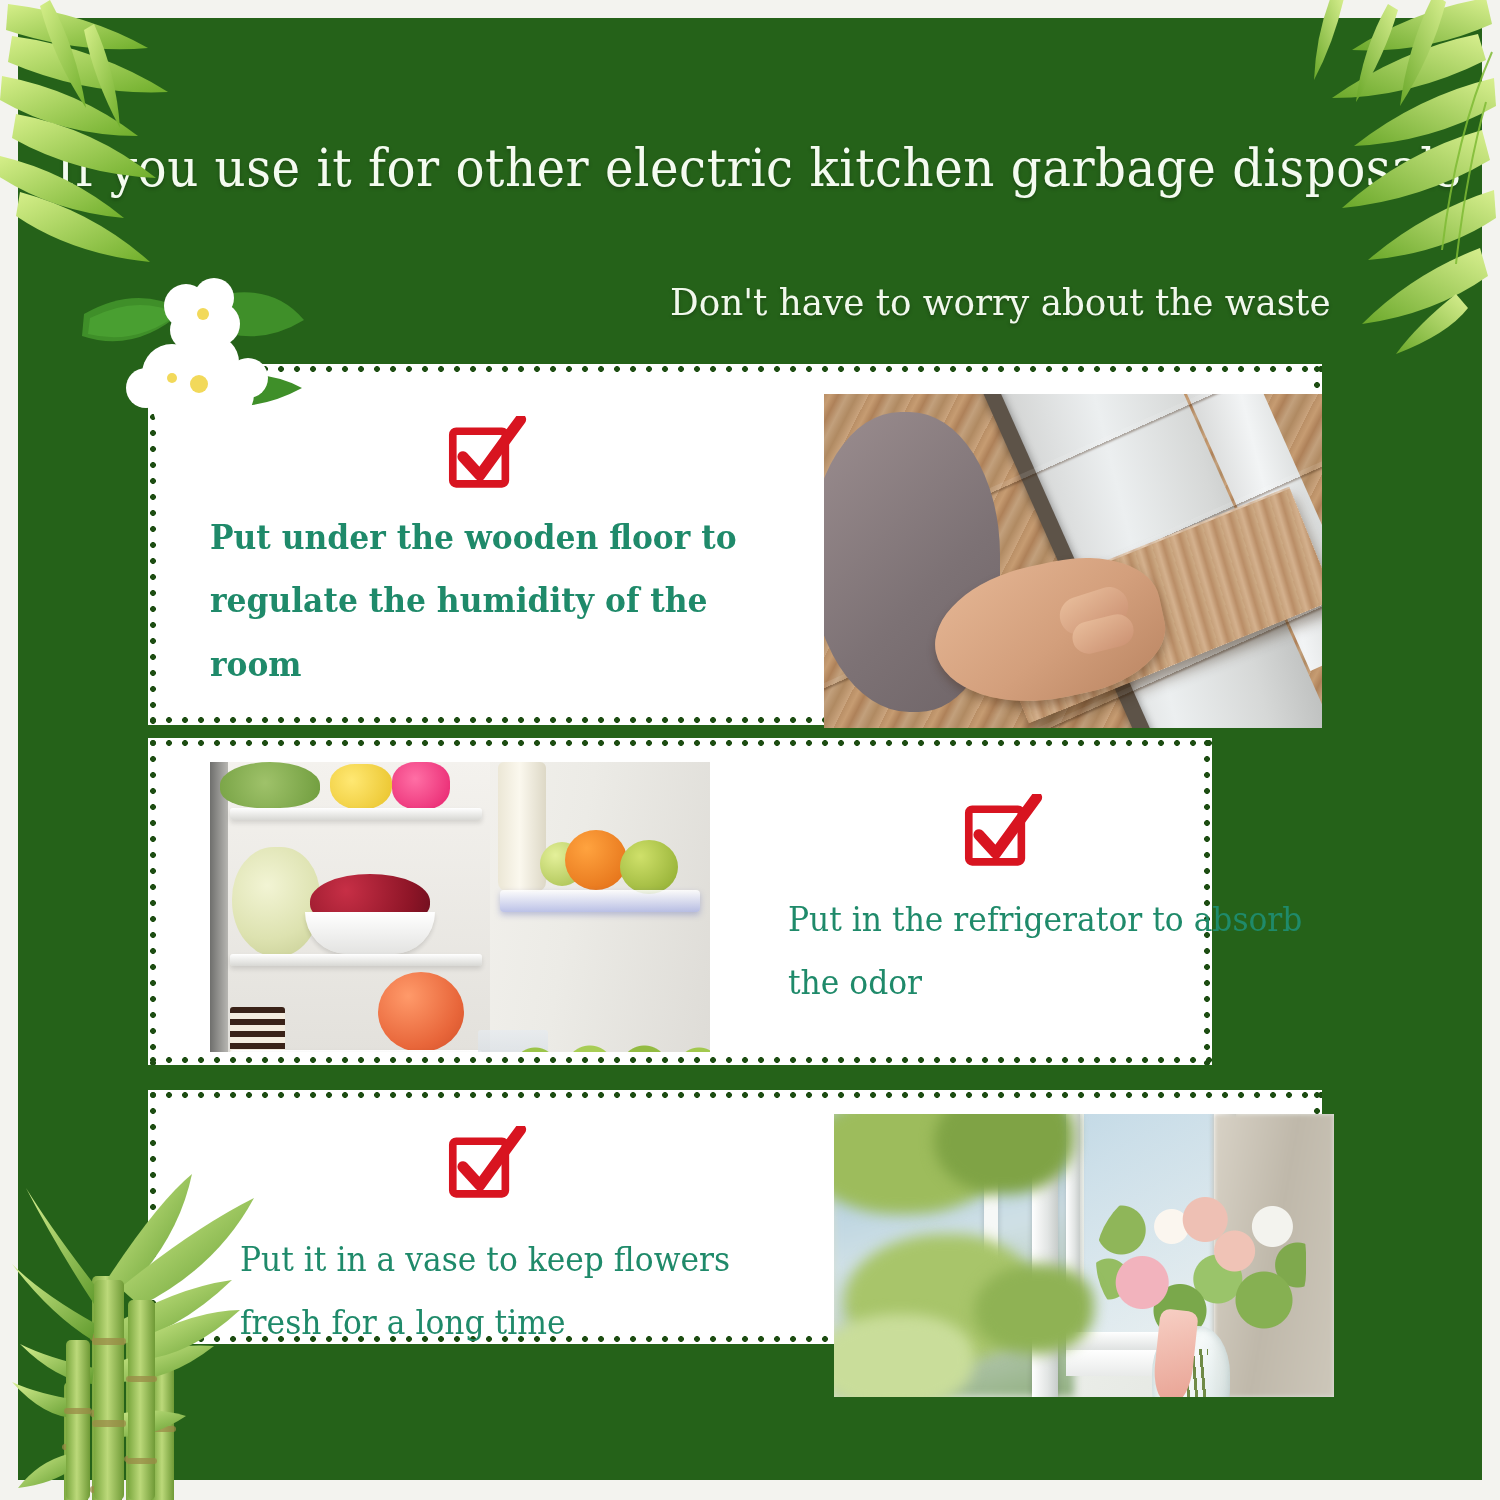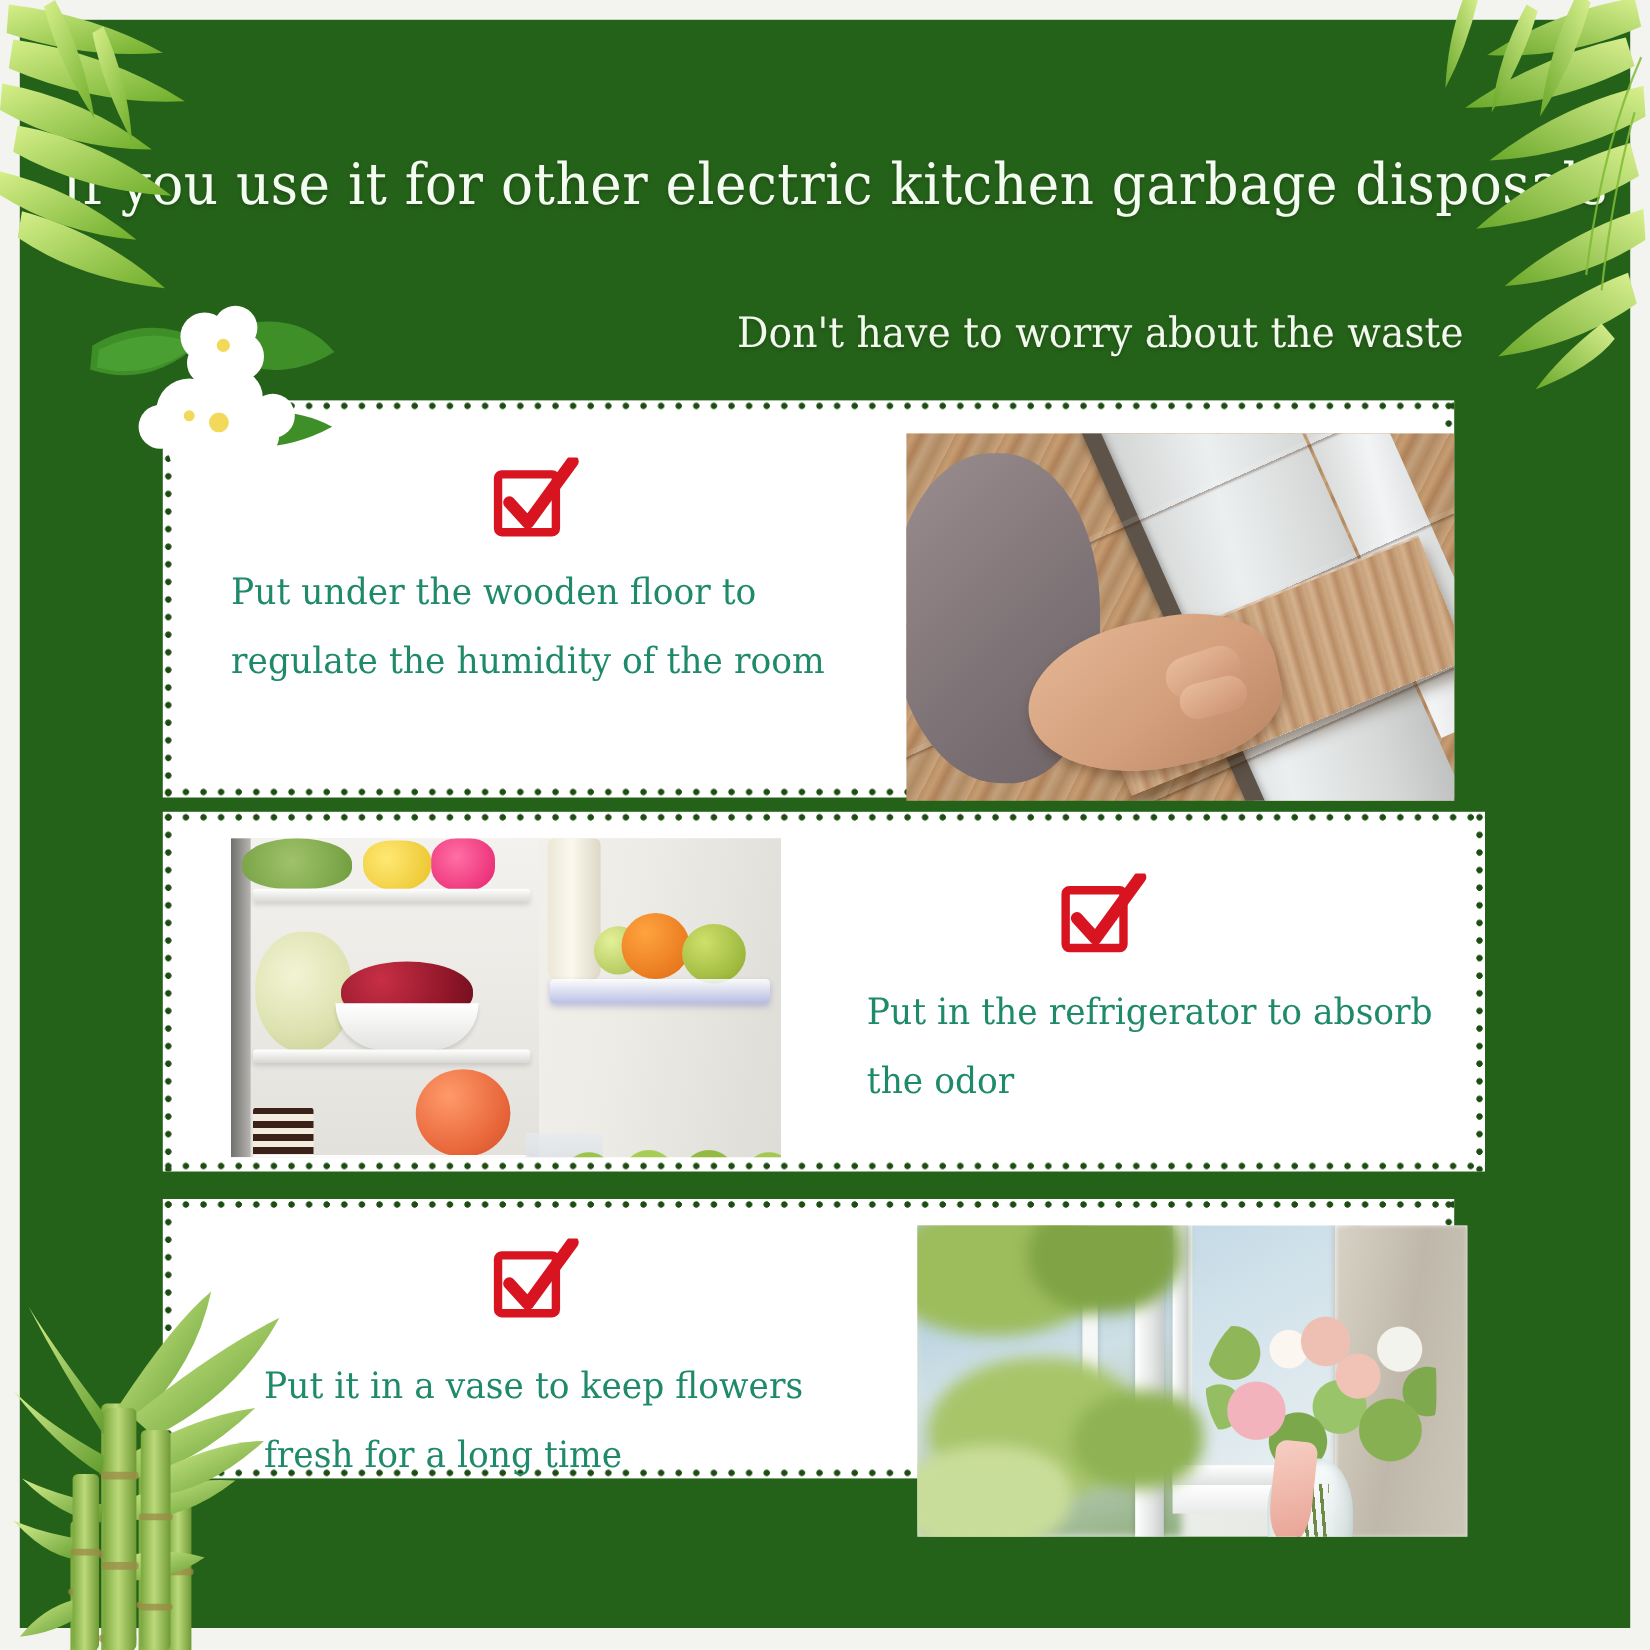--- a/index.html
+++ b/index.html
@@ -279,21 +279,21 @@
 </head>
 <body>
 
 <div id="root">
 
   <div class="panel">
 
     <div class="headline">If you use it for other electric kitchen garbage disposals</div>
     <div class="subhead">Don't have to worry about the waste</div>
 
-    <div class="card" style="left:130px;top:346px;width:1174px;height:361px;">
+    <div class="card" style="left:130px;top:346px;width:1174px;height:361px;font-weight:bold;">
 
       <div class="checkbox" style="left:294px;top:52px;">
         <svg viewBox="0 0 100 92">
           <rect x="12" y="18" width="62" height="62" rx="4" fill="none" stroke="#d81420" stroke-width="9"></rect>
           <path d="M24 48 L44 70 L92 4" fill="none" stroke="#d81420" stroke-width="13" stroke-linecap="round" stroke-linejoin="round"></path>
         </svg>
       </div>
 
       <div class="card-text" style="left:62px;top:142px;width:600px;">
         <div>Put under the wooden floor to</div>
@@ -309,21 +309,21 @@
         <div class="plank" style="left:-60px;top:300px;width:700px;height:5px;transform:rotate(-24deg);"></div>
         <div class="loose-plank"></div>
         <div class="dark-gap" style="left:80px;top:40px;width:18px;height:230px;box-shadow:none;background:#6a5f52;"></div>
         <div class="sleeve"></div>
         <div class="hand"></div>
         <div class="finger" style="left:235px;top:198px;width:70px;height:38px;transform:rotate(-18deg);"></div>
         <div class="finger" style="left:248px;top:224px;width:62px;height:32px;transform:rotate(-14deg);"></div>
       </div>
     </div>
 
-    <div class="card" style="left:130px;top:720px;width:1202px;height:327px;">
+    <div class="card" style="left:130px;top:720px;width:1064px;height:327px;">
 
       <div class="photo fridge" style="left:62px;top:24px;width:500px;height:290px;">
         <div class="door"></div>
         <div class="wall" style="left:18px;top:0;width:262px;height:100%;"></div>
         <div class="blob cabbage-top"></div>
         <div class="blob pepper-y"></div>
         <div class="blob pepper-p"></div>
         <div class="shelf" style="left:20px;top:46px;width:252px;"></div>
         <div class="blob cabbage"></div>
         <div class="blob cherries"></div>

